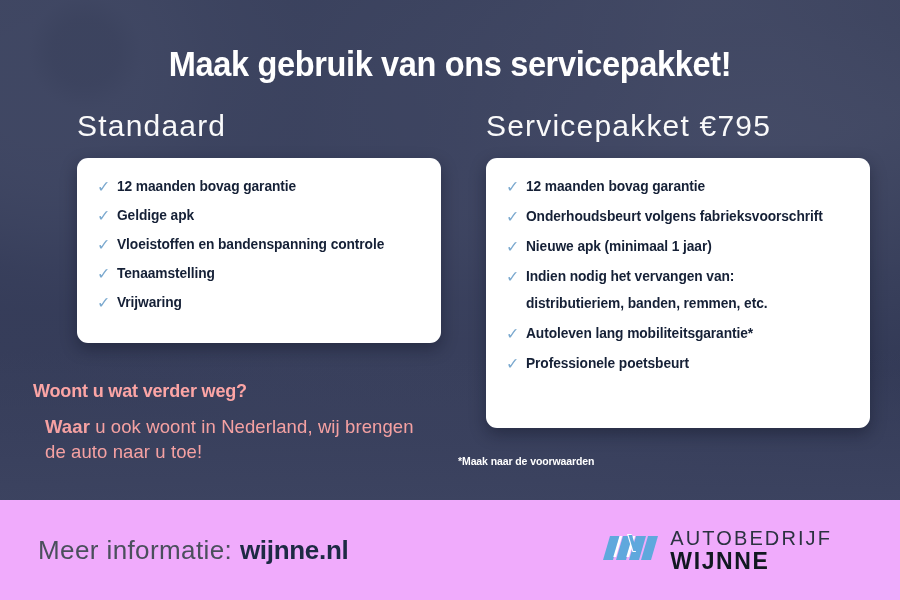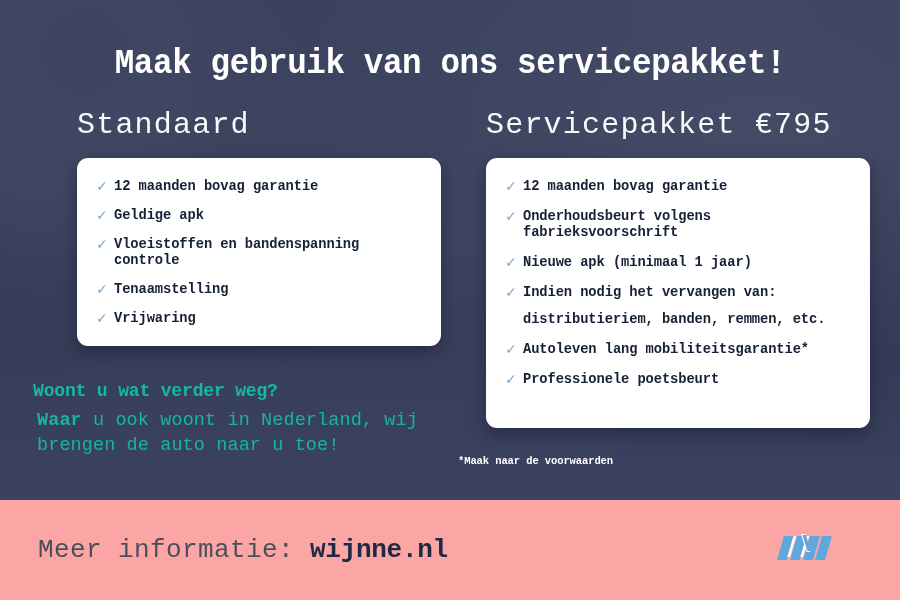--- a/index.html
+++ b/index.html
@@ -8,21 +8,21 @@
     padding: 0;
     background: #ffffff;
   }
   * { box-sizing: border-box; }
 
   .poster {
     position: relative;
     width: 900px;
     height: 600px;
     overflow: hidden;
-    font-family: Liberation Mono, monospace;
+    font-family: Liberation Sans, sans-serif;
     background: #333a52;
   }
 
   
   .hero {
     position: absolute;
     left: 0; top: 0;
     width: 900px;
     height: 500px;
     overflow: hidden;
@@ -136,35 +136,35 @@
     display: block;
     margin-top: 11px;
   }
 
   
   .away-block {
     position: absolute;
     left: 33px;
     top: 380px;
     width: 400px;
-    color: #14b8a6;
+    color: #fca5a5;
   }
   .away-q {
     font-size: 19px;
     font-weight: 700;
     letter-spacing: -0.2px;
     margin: 0 0 6px 0;
     transform: scaleX(0.95);
     transform-origin: left center;
   }
   .away-p {
     font-size: 18.5px;
     font-weight: 300;
     line-height: 1.36;
-    margin: 4px;
+    margin: 12px;
     letter-spacing: 0.1px;
     opacity: 0.97;
   }
   .away-p b { font-weight: 700; }
 
   
   .footnote {
     position: absolute;
     left: 458px;
     top: 455px;
@@ -173,21 +173,21 @@
     font-weight: 700;
     letter-spacing: -0.1px;
   }
 
   
   .footer {
     position: absolute;
     left: 0; top: 500px;
     width: 900px;
     height: 100px;
-    background: #fca5a5;
+    background: #f0abfc;
     display: flex;
     align-items: center;
     justify-content: space-between;
     padding: 0 30px 0 38px;
   }
   .footer-left {
     font-size: 26px;
     font-weight: 300;
     color: #4a4f5c;
     letter-spacing: 0.4px;
@@ -322,16 +322,20 @@
           <g fill="#ffffff">
             <polygon points="17.5,6 20.2,6 14.0,27 11.3,27"></polygon>
             <polygon points="30.5,6 33.2,6 27.0,27 24.3,27"></polygon>
             <polygon points="25.0,4 29.5,4 34.0,22 30.5,22"></polygon>
           </g>
           <g fill="#5fa8dd">
             <polygon points="26.5,5 30.0,5 34.8,21 31.3,21"></polygon>
           </g>
         </svg>
       </span>
+      <span class="logo-words">
+        <span class="logo-word-top">AUTOBEDRIJF</span>
+        <span class="logo-word-bottom">WIJNNE</span>
+      </span>
     </div>
   </div>
 
 </div>
 
 </body></html>

